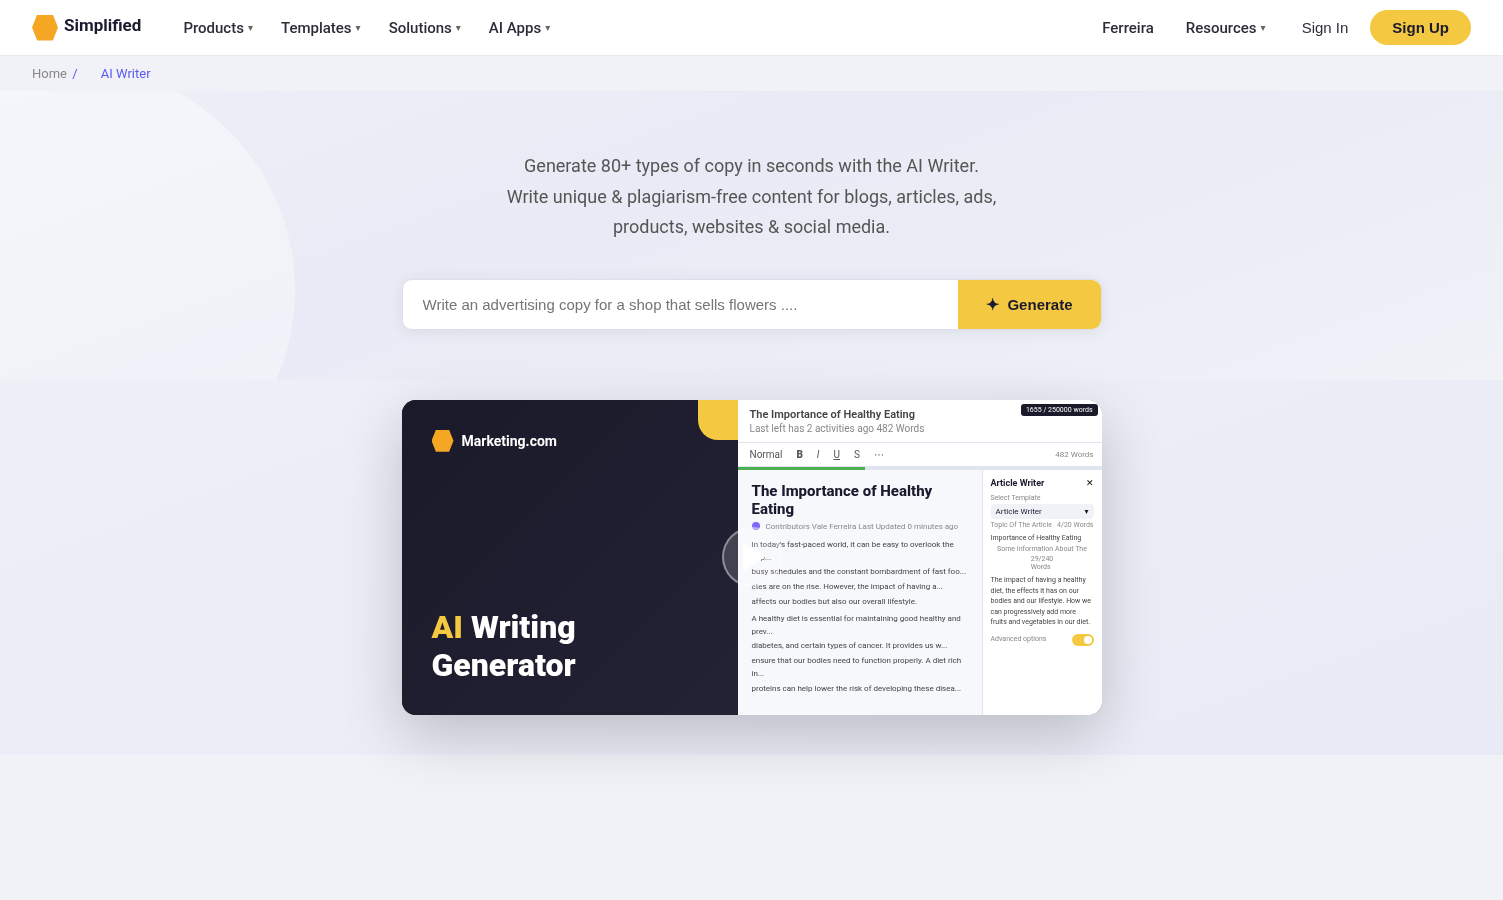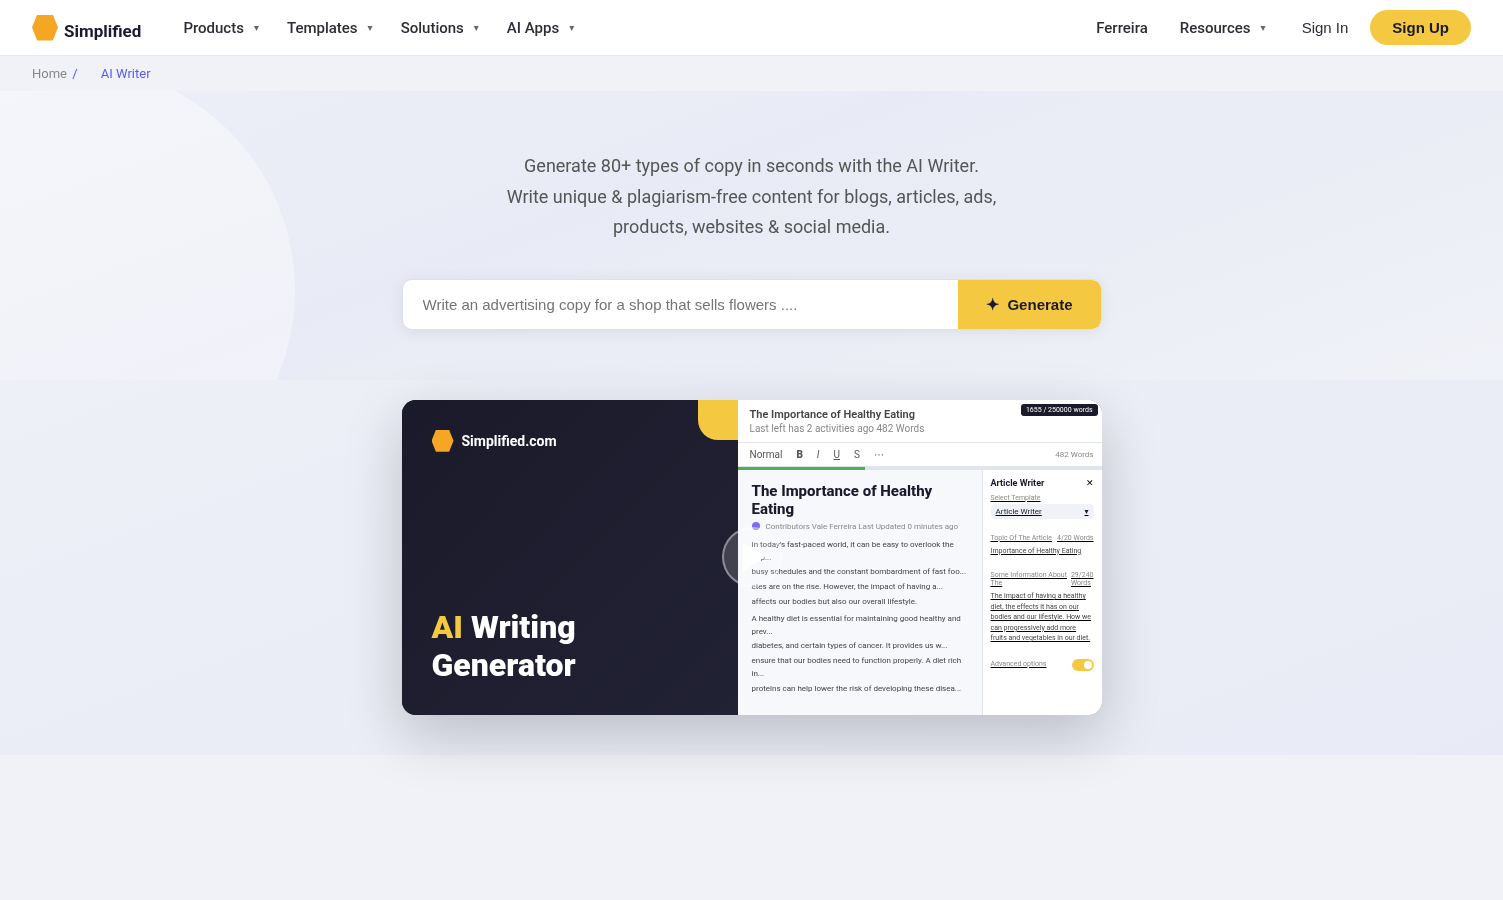--- a/index.html
+++ b/index.html
@@ -11,21 +11,21 @@
       display: flex;
       align-items: center;
       padding: 0 32px;
       height: 56px;
       border-bottom: 1px solid #e8eaf0;
       position: relative;
       z-index: 10;
     }
     .nav-logo {
       display: flex;
-      align-items: flex-end;
+      align-items: flex-start;
       gap: 6px;
       margin-right: 28px;
       text-decoration: none;
     }
     .nav-logo-icon {
       width: 26px; height: 26px;
       background: #f5a623;
       clip-path: polygon(20% 0%, 80% 0%, 100% 50%, 80% 100%, 20% 100%, 0% 50%);
       display: flex; align-items: center; justify-content: center;
     }
@@ -36,21 +36,21 @@
     }
     .nav-links {
       display: flex;
       align-items: center;
       gap: 0;
       flex: 1;
     }
     .nav-link {
       display: flex;
       align-items: center;
-      gap: 10px;
+      gap: 4px;
       padding: 0 14px;
       height: 56px;
       font-size: 15px;
       color: #2d2d3a;
       cursor: pointer;
       font-weight: 500;
       text-decoration: none;
     }
     .chevron { font-size: 10px; color: #666; }
     .nav-right {
@@ -329,22 +329,21 @@
       align-items: center;
       justify-content: space-between;
       margin-bottom: 6px;
     }
     .ai-sidebar-title {
       font-size: 9px;
       font-weight: 700;
       color: #1a1a2e;
     }
     .ai-sidebar-section {
-      margin-bottom: 15px;
-      text-decoration: underline;
+      margin-bottom: 2px;
     }
     .ai-sidebar-label {
       font-size: 7px;
       color: #888;
       margin-bottom: 2px;
     }
     .ai-sidebar-value {
       font-size: 8px;
       color: #1a1a2e;
       background: #f0f2f7;
@@ -444,21 +443,21 @@
   </div>
 </div>
 
 <div class="video-section">
   <div class="video-container">
     <div class="video-inner">
 
       <div class="video-left">
         <div class="video-brand">
           <div class="video-brand-icon"></div>
-          <span class="video-brand-text">Simplified.com</span>
+          <span class="video-brand-text">Marketing.com</span>
         </div>
         <div class="video-headline">
           <span class="ai-text">AI</span>
           <span> Writing<br>Generator</span>
         </div>
 
         <div style="position:absolute; top:0; right:0; width:40px; height:40px; background:#f5c842; border-radius:0 0 0 20px;"></div>
       </div>
 
       <div class="play-btn" style="z-index:5; position:absolute; left:50%; top:50%; transform:translate(-50%,-50%);">
@@ -516,27 +515,27 @@
               </div>
             </div>
             <div class="ai-sidebar-section">
               <div style="display:flex; justify-content:space-between; align-items:center; margin-bottom:2px;">
                 <span class="ai-sidebar-label">Topic Of The Article</span>
                 <span class="ai-sidebar-label">4/20 Words</span>
               </div>
               <div class="ai-sidebar-text-block">Importance of Healthy Eating</div>
             </div>
             <div class="ai-sidebar-section">
-              <div style="display:flex; justify-content:space-between; align-items:center; margin-bottom:2px;">
+              <div style="display:flex; justify-content:space-between; align-items:center; margin-bottom:2px;flex-direction:column;">
                 <span class="ai-sidebar-label">Some Information About The</span>
                 <span class="ai-sidebar-label">29/240<br>Words</span>
               </div>
               <div class="ai-sidebar-text-block">The impact of having a healthy diet, the effects it has on our bodies and our lifestyle. How we can progressively add more fruits and vegetables in our diet.</div>
             </div>
-            <div style="display:flex; align-items:center; justify-content:space-between; margin-top:6px;text-decoration:underline;">
+            <div style="display:flex; align-items:center; justify-content:space-between; margin-top:6px;">
               <span class="ai-sidebar-label">Advanced options</span>
               <div class="toggle-on"></div>
             </div>
           </div>
         </div>
       </div>
     </div>
   </div>
 </div>
 

